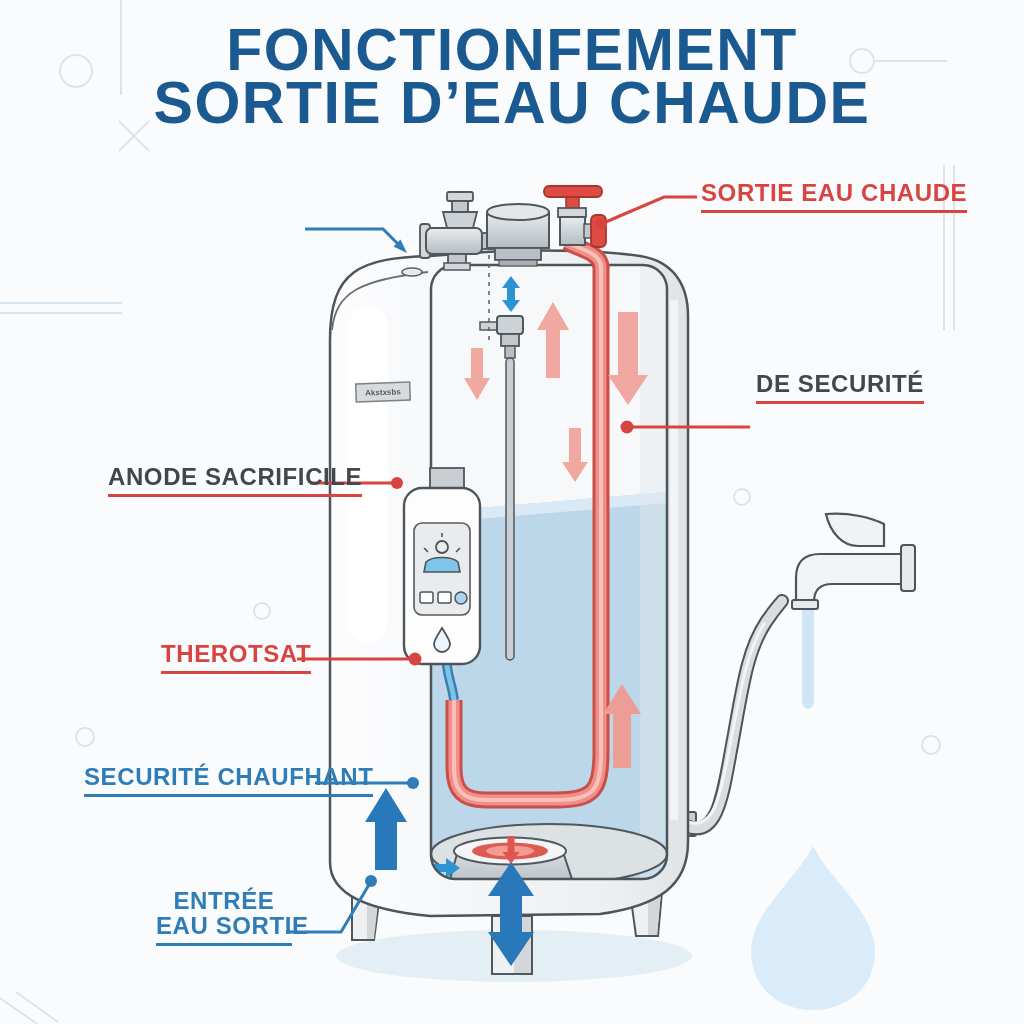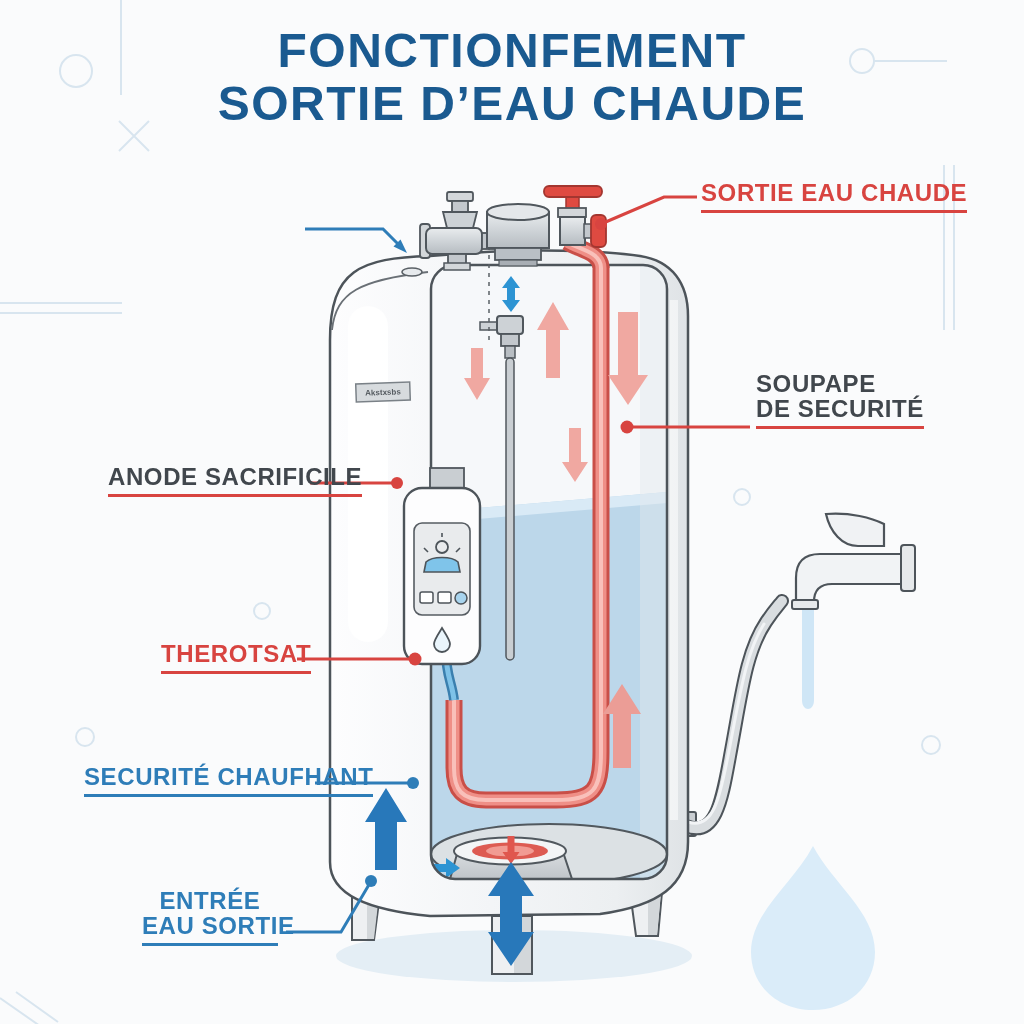--- a/index.html
+++ b/index.html
@@ -1,22 +1,22 @@
 <!DOCTYPE html>
 <html><head>
 <meta charset="utf-8">
 <style>
   html,body{margin:0;padding:0;background:#fafbfc;}
   .stage{position:relative;width:1024px;height:1024px;background:#fafbfc;overflow:hidden;
          font-family:"Liberation Sans",sans-serif;}
   .stage svg{position:absolute;left:0;top:0;}
   .title{position:absolute;left:0;top:24px;width:1024px;text-align:center;
-         color:#1a5a90;font-weight:800;font-size:48px;line-height:53px;letter-spacing:1.5px;}
+         color:#1a5a90;font-weight:800;font-size:59px;line-height:53px;letter-spacing:1.5px;}
   .label{position:absolute;font-weight:700;font-size:24px;letter-spacing:.6px;
-         white-space:nowrap;line-height:25px;}
+         white-space:nowrap;line-height:25px;text-align:right;}
   .label.blue{color:#2e7db8}
   .label.red{color:#d84440}
   .label.dark{color:#41474d}
   .label span{display:block;}
   .ul{height:0;border-bottom:3px solid;margin-top:5px;}
   .ul.red{border-color:#d84440}
   .ul.blue{border-color:#2e7db8}
   .center{text-align:center}
 </style>
 </head>
@@ -246,39 +246,38 @@
 <div class="label blue" style="left:158px;top:210px">
   <div class="ul blue"></div>
 </div>
 
 <div class="label red" style="left:701px;top:180px">
   <span>SORTIE EAU CHAUDE</span>
   <div class="ul red"></div>
 </div>
 
 <div class="label dark" style="left:756px;top:371px">
-  <span>SOUPAPE</span>
   <span>DE SECURITÉ</span>
   <div class="ul red"></div>
 </div>
 
 <div class="label dark" style="left:108px;top:464px">
   <span>ANODE SACRIFICILE</span>
   <div class="ul red"></div>
 </div>
 
 <div class="label red" style="left:161px;top:641px">
   <span>THEROTSAT</span>
   <div class="ul red"></div>
 </div>
 
 <div class="label blue" style="left:84px;top:764px">
   <span>SECURITÉ CHAUFHANT</span>
   <div class="ul blue"></div>
 </div>
 
-<div class="label blue center" style="left:142px;top:888px;width:136px">
+<div class="label blue center" style="left:156px;top:888px;width:136px">
   <span>ENTRÉE</span>
   <span>EAU SORTIE</span>
   <div class="ul blue"></div>
 </div>
 
 </div>
 
 </body></html>

